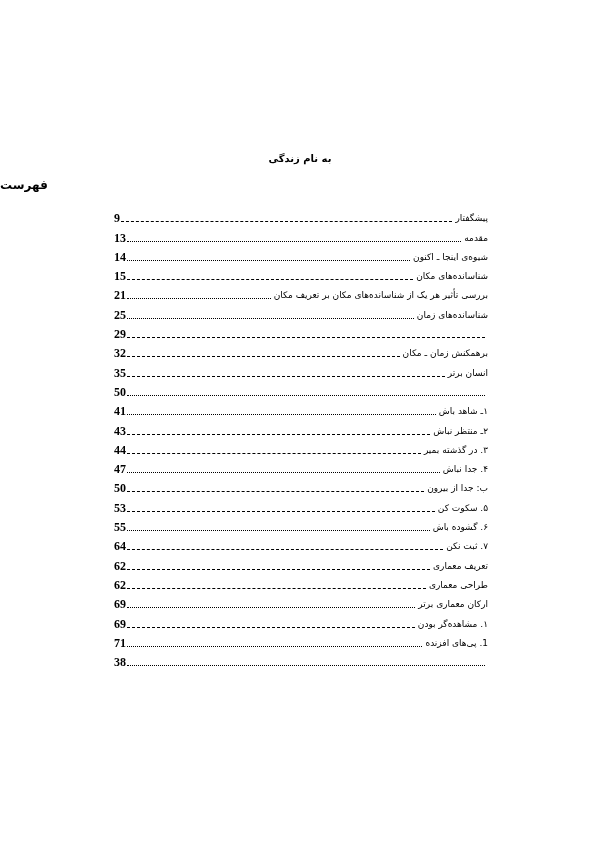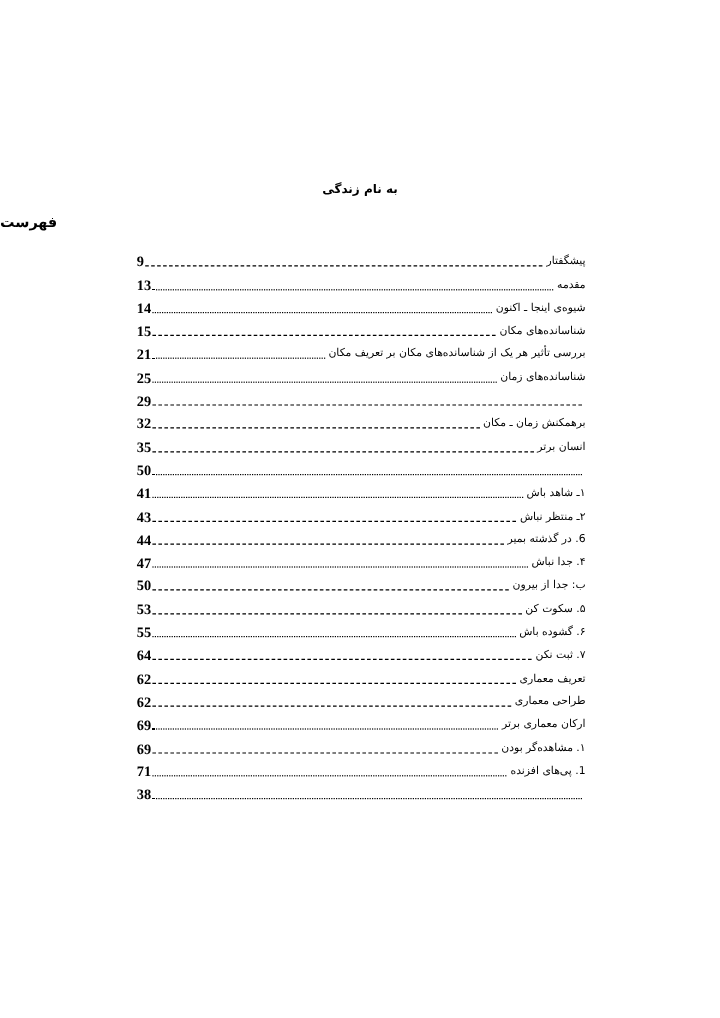--- a/index.html
+++ b/index.html
@@ -82,21 +82,21 @@
         <span class="entry">۱ـ شاهد باش</span>
       </div>
       <div class="toc-row">
         <span class="page-num">43</span>
         <span class="leader solid"></span>
         <span class="entry">۲ـ منتظر نباش</span>
       </div>
       <div class="toc-row">
         <span class="page-num">44</span>
         <span class="leader solid"></span>
-        <span class="entry">6. در گذشته بمیر</span>
+        <span class="entry">۳. در گذشته بمیر</span>
       </div>
       <div class="toc-row">
         <span class="page-num">47</span>
         <span class="leader dotted"></span>
         <span class="entry">۴. جدا نباش</span>
       </div>
       <div class="toc-row">
         <span class="page-num">50</span>
         <span class="leader solid"></span>
         <span class="entry">ب: جدا از بیرون</span>

